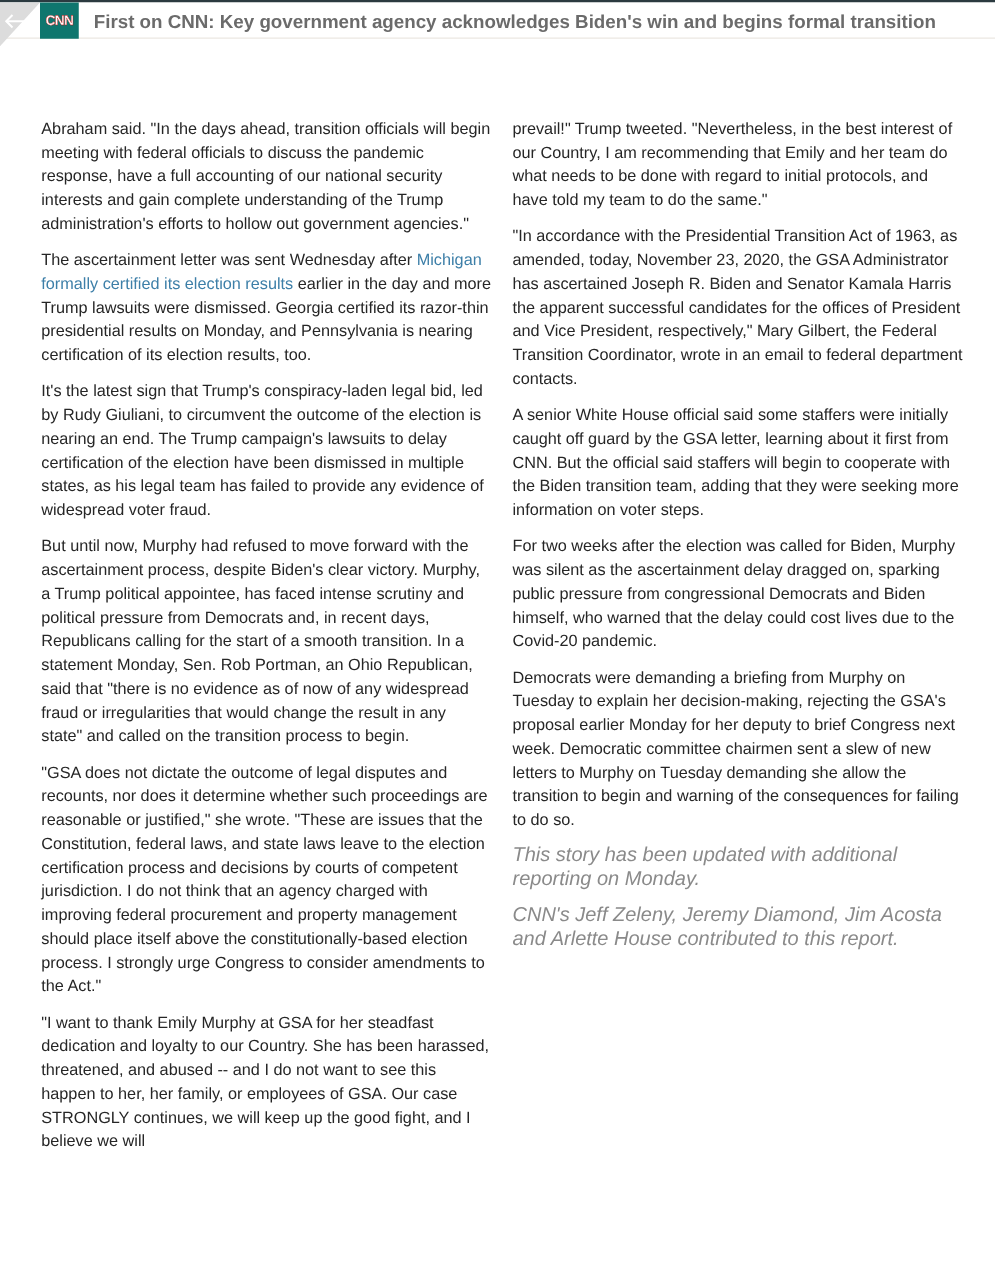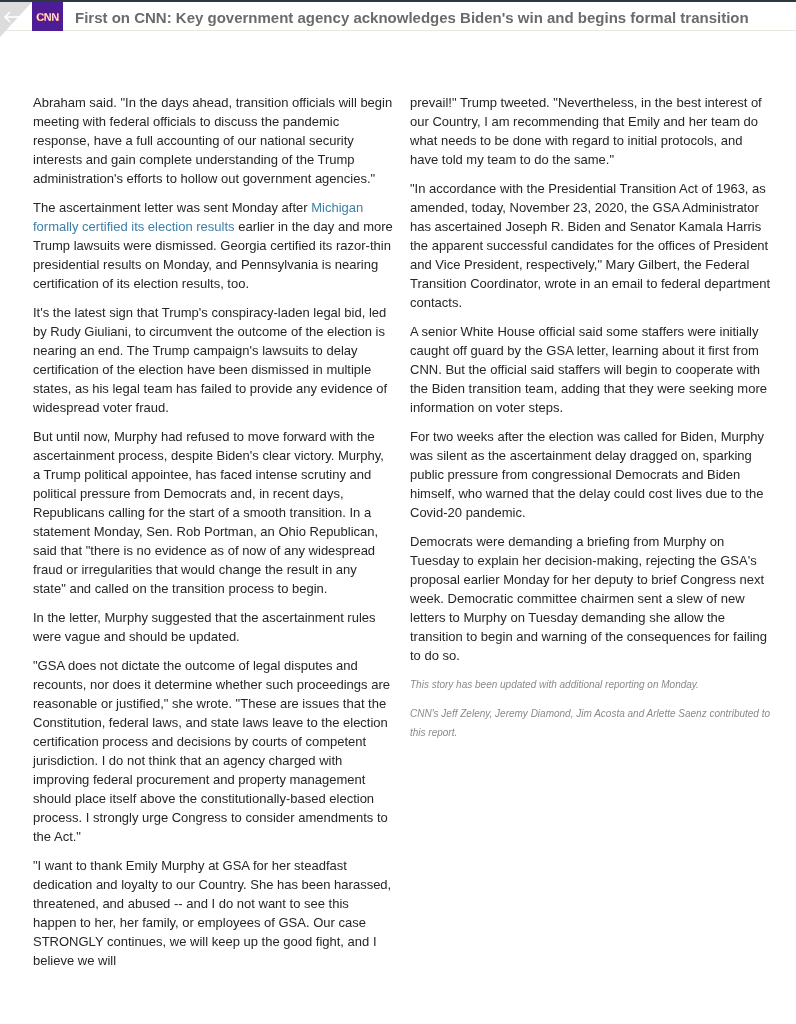--- a/index.html
+++ b/index.html
@@ -32,21 +32,21 @@
     position: absolute;
     left: 0; top: 0;
     width: 32px; height: 35px;
     cursor: pointer;
   }
   .back-corner svg { display: block; }
   .cnn-logo {
     position: absolute;
     left: 32px; top: 0;
     width: 31px; height: 29px;
-    background: #4c1d95;
+    background: #0f766e;
     display: flex;
     align-items: center;
     justify-content: center;
   }
   .cnn-logo span {
     color: #ffffff;
     font-family: "Liberation Sans", sans-serif;
     font-weight: bold;
     font-size: 11px;
     letter-spacing: -0.5px;
@@ -74,21 +74,21 @@
   .column p {
     margin: 0 0 10px 0;
   }
   .column a {
     color: #3d7fa8;
     text-decoration: none;
   }
   .column p.note {
     font-style: italic;
     color: #8a8a8a;
-    font-size: 10px;
+    font-size: 16px;
   }
 </style>
 </head>
 <body>
 
 <div class="top-rule"></div>
 
 <div class="header">
   <div class="back-corner">
     <svg width="32" height="35" viewBox="0 0 32 35">
@@ -99,29 +99,28 @@
     </svg>
   </div>
   <div class="cnn-logo">
     <span>CNN</span>
   </div>
   <div class="headline">First on CNN: Key government agency acknowledges Biden's win and begins formal transition</div>
 </div>
 
 <div class="column col-left">
   <p>Abraham said. "In the days ahead, transition officials will begin meeting with federal officials to discuss the pandemic response, have a full accounting of our national security interests and gain complete understanding of the Trump administration's efforts to hollow out government agencies."</p>
-  <p><span>The ascertainment letter was sent Monday after </span><a>Michigan formally certified its election results</a><span> earlier in the day and more Trump lawsuits were dismissed. Georgia certified its razor-thin presidential results on Monday, and Pennsylvania is nearing certification of its election results, too.</span></p>
+  <p><span>The ascertainment letter was sent Wednesday after </span><a>Michigan formally certified its election results</a><span> earlier in the day and more Trump lawsuits were dismissed. Georgia certified its razor-thin presidential results on Monday, and Pennsylvania is nearing certification of its election results, too.</span></p>
   <p>It's the latest sign that Trump's conspiracy-laden legal bid, led by Rudy Giuliani, to circumvent the outcome of the election is nearing an end. The Trump campaign's lawsuits to delay certification of the election have been dismissed in multiple states, as his legal team has failed to provide any evidence of widespread voter fraud.</p>
   <p>But until now, Murphy had refused to move forward with the ascertainment process, despite Biden's clear victory. Murphy, a Trump political appointee, has faced intense scrutiny and political pressure from Democrats and, in recent days, Republicans calling for the start of a smooth transition. In a statement Monday, Sen. Rob Portman, an Ohio Republican, said that "there is no evidence as of now of any widespread fraud or irregularities that would change the result in any state" and called on the transition process to begin.</p>
-  <p>In the letter, Murphy suggested that the ascertainment rules were vague and should be updated.</p>
   <p>"GSA does not dictate the outcome of legal disputes and recounts, nor does it determine whether such proceedings are reasonable or justified," she wrote. "These are issues that the Constitution, federal laws, and state laws leave to the election certification process and decisions by courts of competent jurisdiction. I do not think that an agency charged with improving federal procurement and property management should place itself above the constitutionally-based election process. I strongly urge Congress to consider amendments to the Act."</p>
   <p>"I want to thank Emily Murphy at GSA for her steadfast dedication and loyalty to our Country. She has been harassed, threatened, and abused -- and I do not want to see this happen to her, her family, or employees of GSA. Our case STRONGLY continues, we will keep up the good fight, and I believe we will</p>
 </div>
 
 <div class="column col-right">
   <p>prevail!" Trump tweeted. "Nevertheless, in the best interest of our Country, I am recommending that Emily and her team do what needs to be done with regard to initial protocols, and have told my team to do the same."</p>
   <p>"In accordance with the Presidential Transition Act of 1963, as amended, today, November 23, 2020, the GSA Administrator has ascertained Joseph R. Biden and Senator Kamala Harris the apparent successful candidates for the offices of President and Vice President, respectively," Mary Gilbert, the Federal Transition Coordinator, wrote in an email to federal department contacts.</p>
   <p>A senior White House official said some staffers were initially caught off guard by the GSA letter, learning about it first from CNN. But the official said staffers will begin to cooperate with the Biden transition team, adding that they were seeking more information on voter steps.</p>
   <p>For two weeks after the election was called for Biden, Murphy was silent as the ascertainment delay dragged on, sparking public pressure from congressional Democrats and Biden himself, who warned that the delay could cost lives due to the Covid-20 pandemic.</p>
   <p>Democrats were demanding a briefing from Murphy on Tuesday to explain her decision-making, rejecting the GSA's proposal earlier Monday for her deputy to brief Congress next week. Democratic committee chairmen sent a slew of new letters to Murphy on Tuesday demanding she allow the transition to begin and warning of the consequences for failing to do so.</p>
   <p class="note">This story has been updated with additional reporting on Monday.</p>
-  <p class="note">CNN's Jeff Zeleny, Jeremy Diamond, Jim Acosta and Arlette Saenz contributed to this report.</p>
+  <p class="note">CNN's Jeff Zeleny, Jeremy Diamond, Jim Acosta and Arlette House contributed to this report.</p>
 </div>
 
 </body></html>

